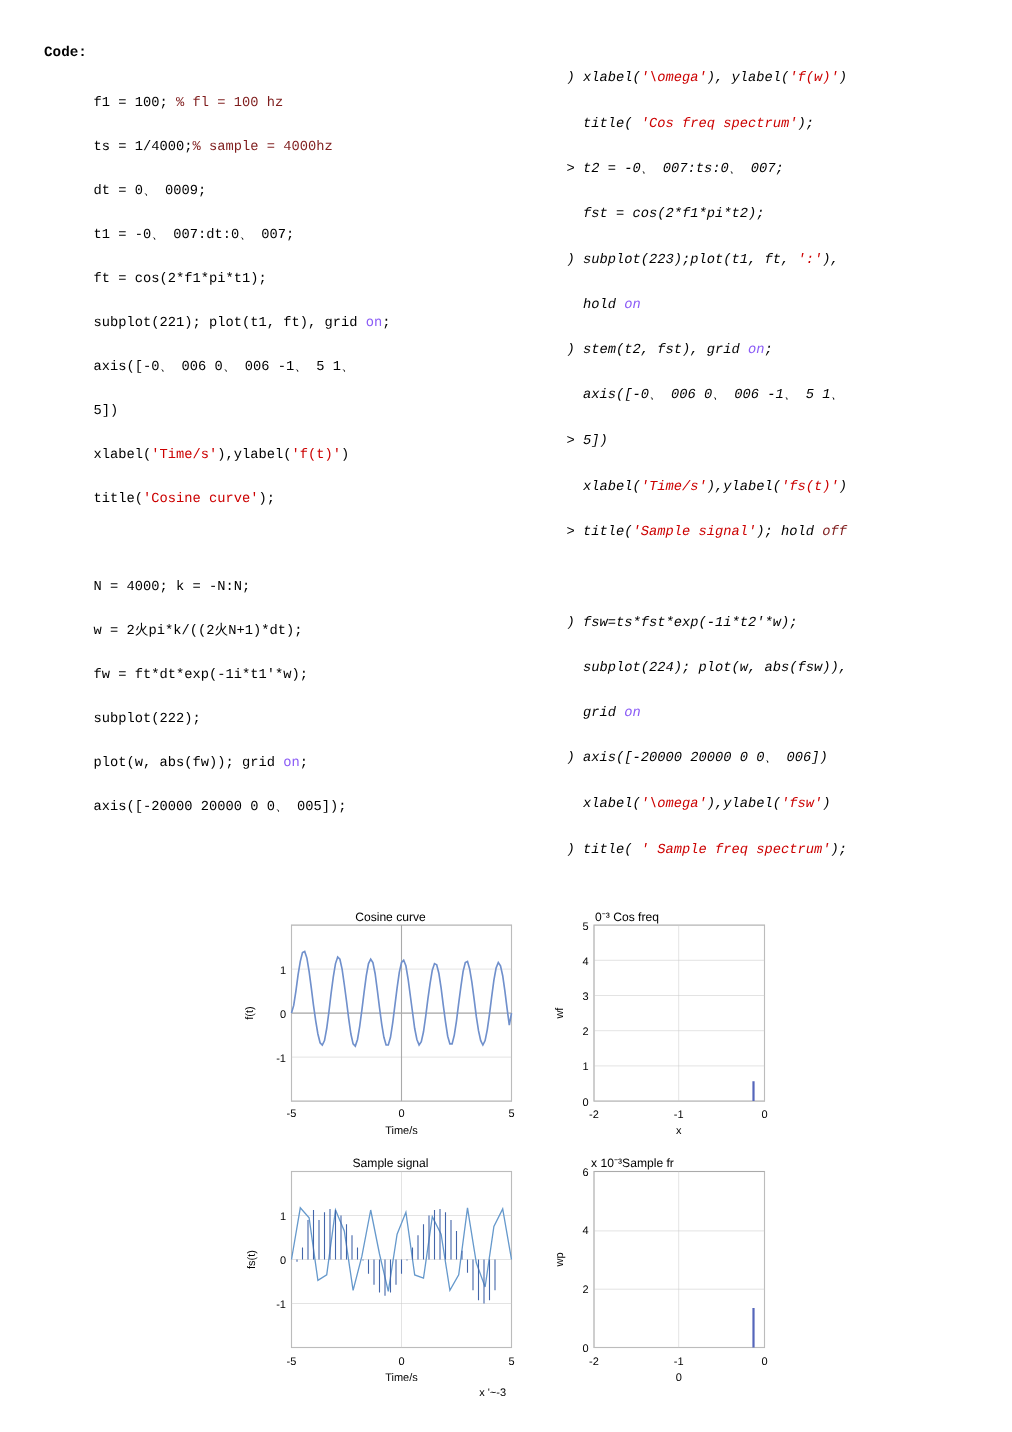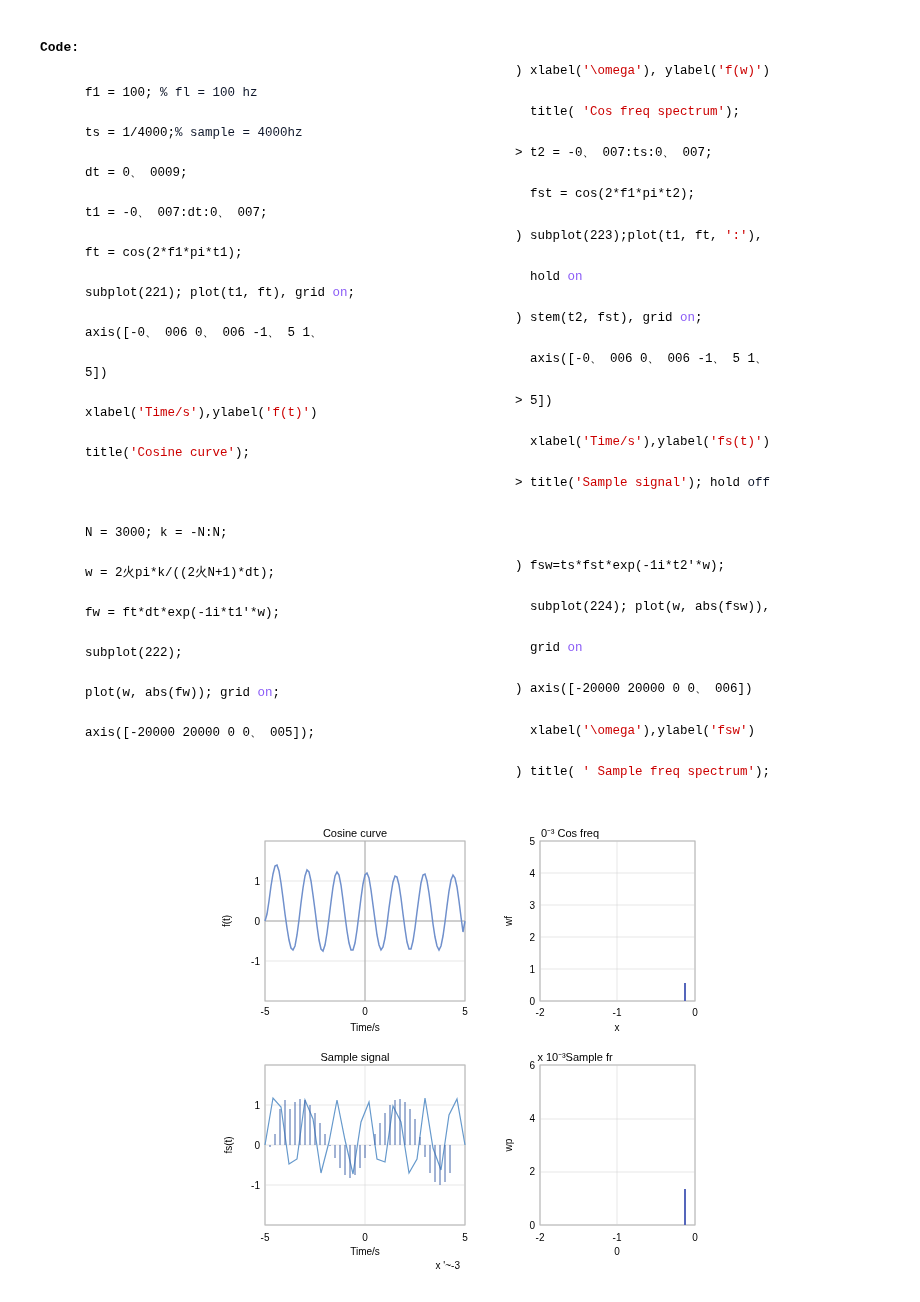--- a/index.html
+++ b/index.html
@@ -17,33 +17,34 @@
       gap: 20px;
       margin-bottom: 20px;
     }
     .left-col {
       flex: 1;
       min-width: 0;
     }
     .right-col {
       flex: 1;
       min-width: 0;
+      font-style: italic;
     }
     .code-label {
       font-weight: bold;
       font-family: 'Courier New', Courier, monospace;
       margin-bottom: 8px;
     }
     .code-block {
       font-family: 'Courier New', Courier, monospace;
       font-size: 12.5px;
       line-height: 1.6;
       white-space: pre-wrap;
     }
-    .code-comment { color: #0f172a; }
+    .code-comment { color: #7f1d1d; }
     .code-string { color: #cc0000; }
     .code-on { color: #8b5cf6; }
     .cmd-prompt { color: #000; font-weight: normal; }
     .right-code {
       font-family: 'Courier New', Courier, monospace;
       font-size: 12.5px;
       line-height: 1.65;
       white-space: pre-wrap;
     }
     .plots-area {
@@ -73,21 +74,21 @@
       <span>ts = 1/4000;<span class="code-comment">% sample = 4000hz</span></span><br>
       <span>dt = 0、 0009;</span><br>
       <span>t1 = -0、 007:dt:0、 007;</span><br>
       <span>ft = cos(2*f1*pi*t1);</span><br>
       <span>subplot(221); plot(t1, ft), grid <span class="code-on">on</span>;</span><br>
       <span>axis([-0、 006 0、 006 -1、 5 1、</span><br>
       <span>5])</span><br>
       <span>xlabel(<span class="code-string">'Time/s'</span>),ylabel(<span class="code-string">'f(t)'</span>)</span><br>
       <span>title(<span class="code-string">'Cosine curve'</span>);</span><br>
       <br>
-      <span>N = 3000; k = -N:N;</span><br>
+      <span>N = 4000; k = -N:N;</span><br>
       <span>w = 2火pi*k/((2火N+1)*dt);</span><br>
       <span>fw = ft*dt*exp(-1i*t1'*w);</span><br>
       <span>subplot(222);</span><br>
       <span>plot(w, abs(fw)); grid <span class="code-on">on</span>;</span><br>
       <span>axis([-20000 20000 0 0、 005]);</span>
     </div>
   </div>
 
   <div class="right-col">
     <div class="right-code">

